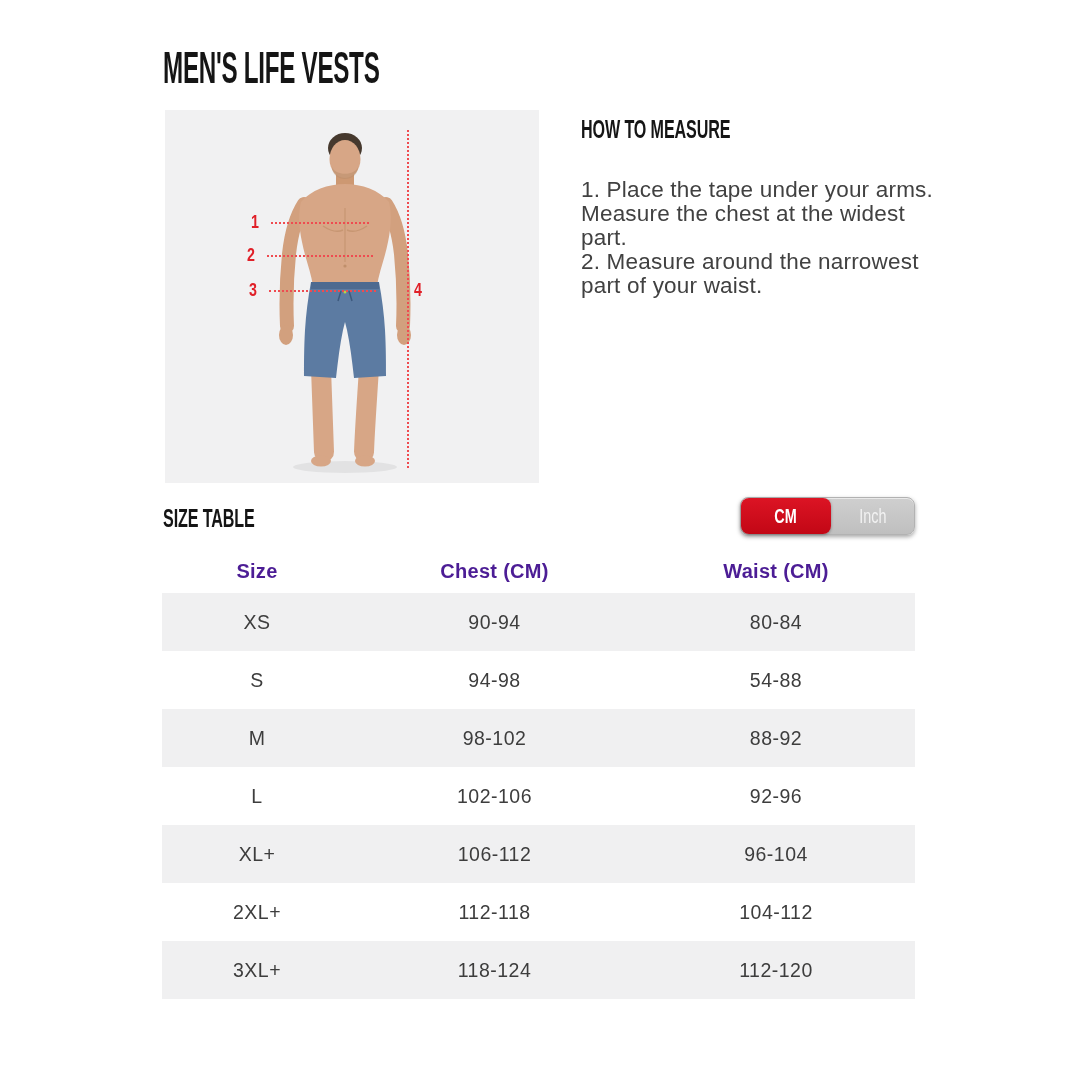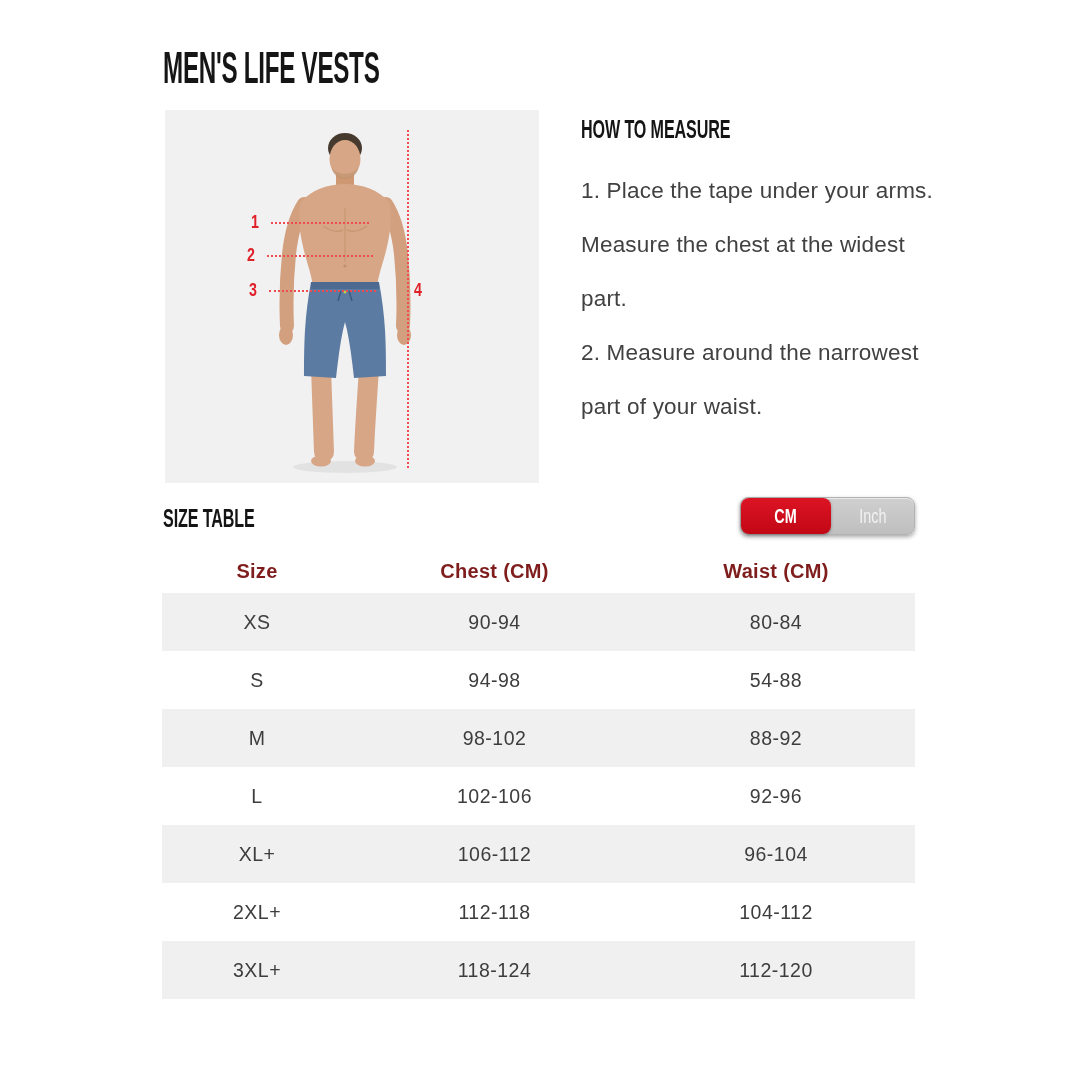--- a/index.html
+++ b/index.html
@@ -30,21 +30,21 @@
   .mline { position:absolute; border-top:2px dotted #ef4b50; height:0; }
   .mline.vertical { border-top:none; width:0; border-left:2px dotted #ef4b50; }
   .marker {
     position:absolute; color:#e02028; font-size:19px; font-weight:700;
     transform:scaleX(0.75); transform-origin:left top; line-height:1.0;
   }
 
   
   .howto { position:absolute; left:581px; top:116px; width:352px; }
   .howto .steps {
-    margin-top:22px; font-size:22.5px; line-height:54px;
+    margin-top:36px; font-size:22.5px; line-height:24px;
     color:#414141; letter-spacing:0.2px; font-weight:400;
   }
   .howto .steps p { margin:0; }
 
   
   .size-table-heading { position:absolute; left:163px; top:505px; }
 
   .unit-toggle {
     position:absolute; left:740px; top:497px; width:175px; height:38px;
     border-radius:8px; background:linear-gradient(#cfcfcf,#bfbfbf);
@@ -66,21 +66,21 @@
     background:linear-gradient(#dc1424,#c20715);
     box-shadow:0 1px 3px rgba(0,0,0,.35);
   }
   .toggle-btn.inch { width:83px; color:#f2f2f2; font-weight:400; }
 
   .size-table { position:absolute; left:162px; top:550px; width:753px; }
   .thead, .trow {
     display:grid; grid-template-columns:190px 285px 278px;
     align-items:center; text-align:center;
   }
-  .thead { height:43px; font-size:20px; font-weight:700; color:#7f1d1d; letter-spacing:0.3px; }
+  .thead { height:43px; font-size:20px; font-weight:700; color:#4c1d95; letter-spacing:0.3px; }
   .trow  { height:58px; font-size:19.5px; font-weight:400; color:#3d3d3d; letter-spacing:0.5px; }
   .tbody .trow:nth-child(odd) { background:#f0f0f1; }
 </style>
 </head>
 <body>
 
 <div class="page">
 
   <h1 class="page-title">MEN'S LIFE VESTS</h1>
 

